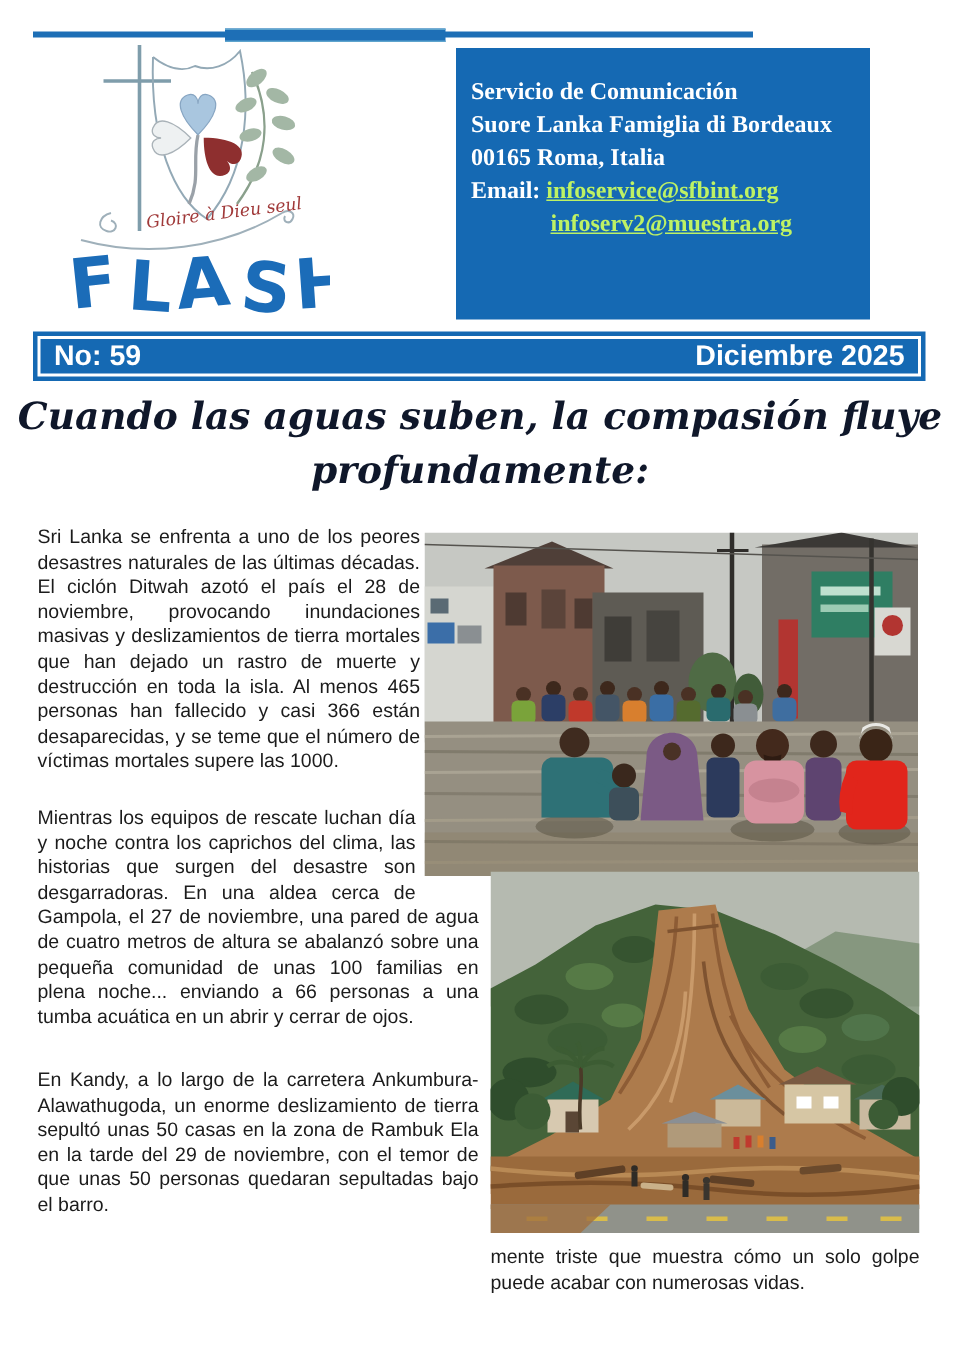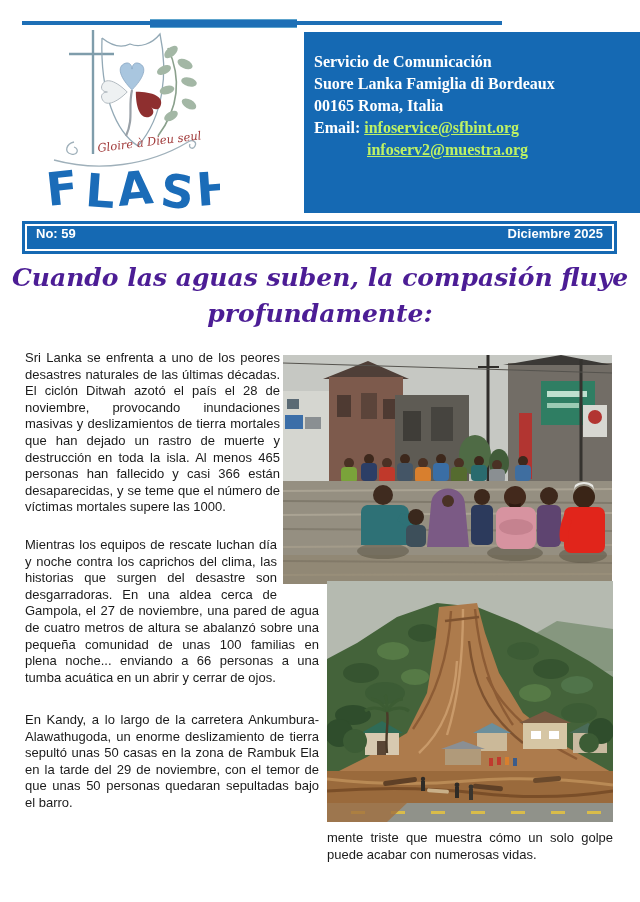--- a/index.html
+++ b/index.html
@@ -6,38 +6,38 @@
   .page{position:relative;width:640px;height:902px;background:#ffffff;overflow:hidden;
         font-family:"Liberation Sans",sans-serif;color:#191919;}
 
   
   .top-rule{position:absolute;left:22px;top:21px;width:480px;height:4px;background:#1e6fb6;}
   .top-rule-overlap{position:absolute;left:150px;top:19px;width:147px;height:7px;background:#1e6fb6;
         border-top:1px solid #5ea4cd;border-bottom:1px solid #5ea4cd;}
 
   
   .logo-svg{position:absolute;left:40px;top:24px;width:180px;height:190px;}
-  .contact-box{position:absolute;left:304px;top:32px;width:336px;height:181px;background:#1569b3;
+  .contact-box{position:absolute;left:304px;top:32px;width:276px;height:181px;background:#1569b3;
         color:#ffffff;font-family:"Liberation Serif",serif;font-weight:bold;
         font-size:16px;line-height:22px;padding:19px 0 0 10px;box-sizing:border-box;}
   .contact-box .email-row{white-space:nowrap;}
   .contact-box a{color:#bef264;text-decoration:underline;}
   .email-indent{padding-left:53px;}
 
   
   .issue-bar{position:absolute;left:22px;top:221px;width:595px;height:33px;background:#1569b3;
         box-sizing:border-box;padding:3px;}
-  .issue-bar-inner{height:100%;border:2px solid #ffffff;display:flex;
+  .issue-bar-inner{height:100%;border:2px solid #ffffff;display:flex;align-items:center;
         justify-content:space-between;padding:0 9px;box-sizing:border-box;
-        color:#ffffff;font-weight:bold;font-size:13px;}
+        color:#ffffff;font-weight:bold;font-size:19px;}
 
   
   .headline{position:absolute;left:0;top:260px;width:640px;text-align:center;
         font-family:"DejaVu Serif",serif;font-style:italic;font-weight:bold;
-        color:#4c1d95;font-size:25px;line-height:36px;}
+        color:#0f172a;font-size:25px;line-height:36px;}
 
   
   .para{position:absolute;font-size:13px;line-height:16.6px;text-align:justify;color:#1b1b1b;}
   .para .b{font-weight:normal;}
   .p1{left:25px;top:350px;width:255px;}
   .p2{left:25px;top:537px;width:294px;}
   .p2 .cut{float:right;width:42px;height:50px;}
   .p3{left:25px;top:712px;width:294px;}
   .p4{left:25px;top:812px;width:294px;}
   .p5{left:327px;top:830px;width:286px;}

